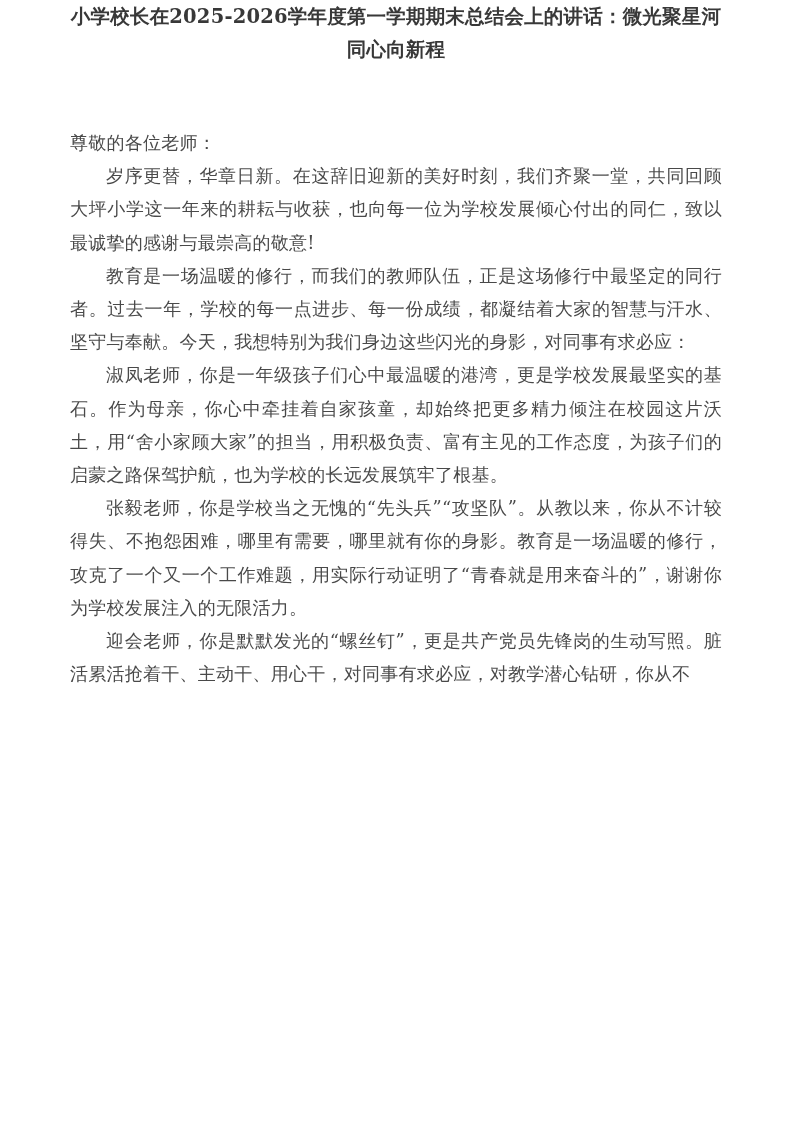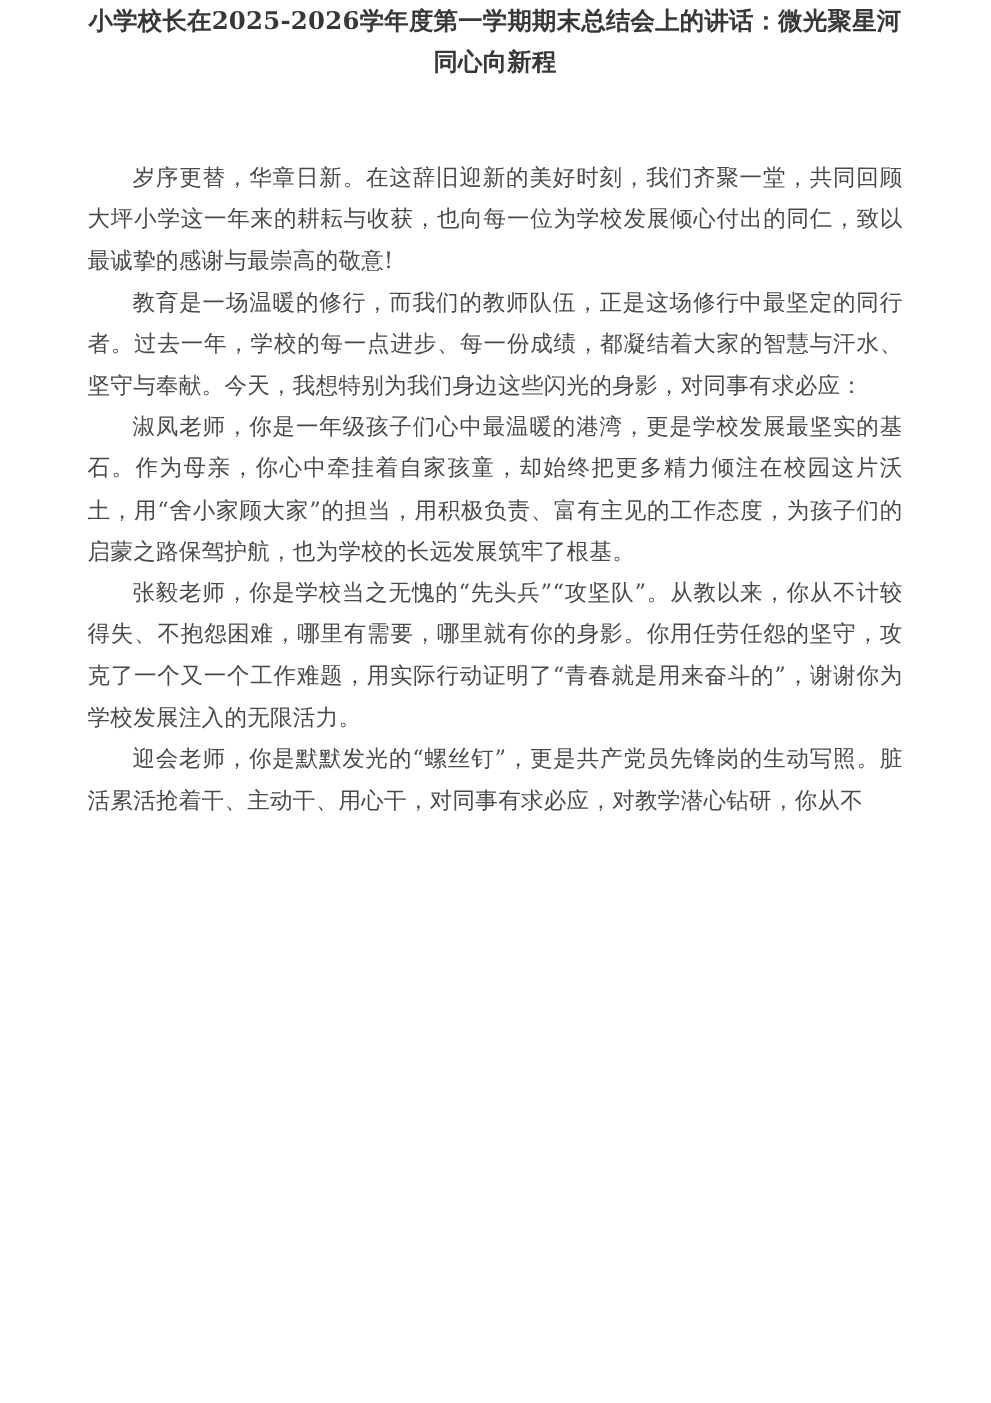--- a/index.html
+++ b/index.html
@@ -61,28 +61,29 @@
 </head>
 <body>
 
 <div class="page">
   <div class="doc-body">
 
     <h1 class="doc-title">小学校长在2025-2026学年度第一学期期末总结会上的讲话：微光聚星河同心向新程</h1>
 
     <div class="title-spacer"></div>
 
+    <p class="para noindent">尊敬的各位老师：</p>
 
 
     <p class="para indent">岁序更替，华章日新。在这辞旧迎新的美好时刻，我们齐聚一堂，共同回顾大坪小学这一年来的耕耘与收获，也向每一位为学校发展倾心付出的同仁，致以最诚挚的感谢与最崇高的敬意!</p>
 
     <p class="para indent">教育是一场温暖的修行，而我们的教师队伍，正是这场修行中最坚定的同行者。过去一年，学校的每一点进步、每一份成绩，都凝结着大家的智慧与汗水、坚守与奉献。今天，我想特别为我们身边这些闪光的身影，对同事有求必应：</p>
 
     <p class="para indent">淑凤老师，你是一年级孩子们心中最温暖的港湾，更是学校发展最坚实的基石。作为母亲，你心中牵挂着自家孩童，却始终把更多精力倾注在校园这片沃土，用“舍小家顾大家”的担当，用积极负责、富有主见的工作态度，为孩子们的启蒙之路保驾护航，也为学校的长远发展筑牢了根基。</p>
 
 
 
-    <p class="para indent">张毅老师，你是学校当之无愧的“先头兵”“攻坚队”。从教以来，你从不计较得失、不抱怨困难，哪里有需要，哪里就有你的身影。你用任劳任怨的坚守，攻克了一个又一个工作难题，用实际行动证明了“青春就是用来奋斗的”，谢谢你为学校发展注入的无限活力。</p>
+    <p class="para indent">张毅老师，你是学校当之无愧的“先头兵”“攻坚队”。从教以来，你从不计较得失、不抱怨困难，哪里有需要，哪里就有你的身影。教育是一场温暖的修行，攻克了一个又一个工作难题，用实际行动证明了“青春就是用来奋斗的”，谢谢你为学校发展注入的无限活力。</p>
 
     <p class="para indent">迎会老师，你是默默发光的“螺丝钉”，更是共产党员先锋岗的生动写照。脏活累活抢着干、主动干、用心干，对同事有求必应，对教学潜心钻研，你从不</p>
 
   </div>
 </div>
 
 </body></html>

